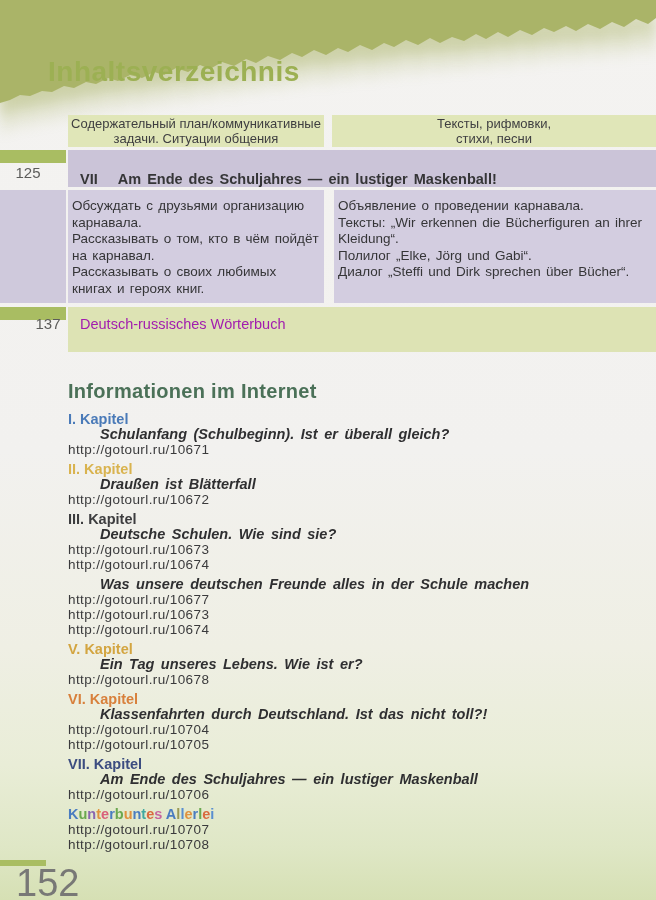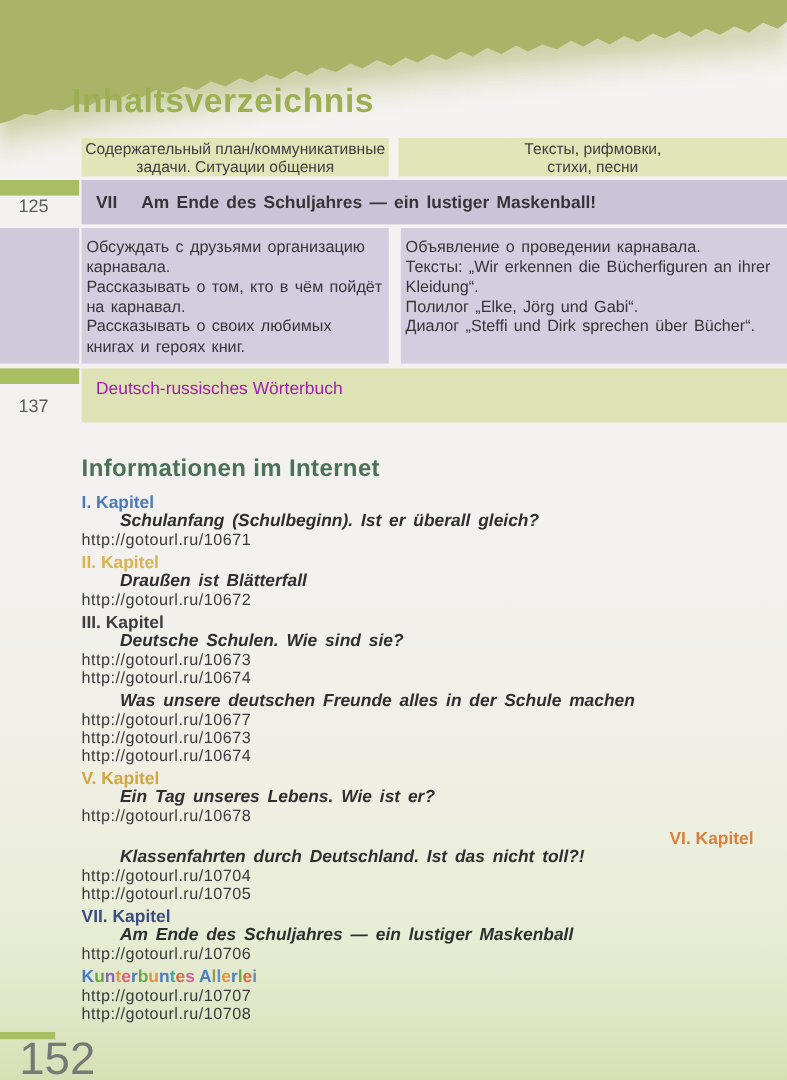--- a/index.html
+++ b/index.html
@@ -3,40 +3,40 @@
 <meta charset="utf-8">
 <style>
   html,body{margin:0;padding:0;}
   body{font-family:"Liberation Sans","DejaVu Sans",sans-serif;}
   .page{
     position:relative;width:656px;height:900px;overflow:hidden;
     background:linear-gradient(180deg,#f4f3f1 0%,#f2f1ef 50%,#efefe4 72%,#e9edd7 85%,#dfe7c6 94%,#d6e0b4 100%);
   }
   .torn{position:absolute;left:0;top:0;pointer-events:none;}
   .page-title{
-    position:absolute;left:48px;top:56px;margin:12px;
+    position:absolute;left:48px;top:56px;margin:0;
     font-size:28px;font-weight:bold;letter-spacing:0.5px;color:#9cb053;
   }
   
   .mbar{position:absolute;left:0;width:66px;height:13px;background:#a9bd62;}
   .mbar1{top:150px;} .mbar2{top:307px;}
   .mpage{position:absolute;left:0;width:56px;text-align:center;font-size:15px;color:#5c5c5a;}
-  .mpage1{top:164px;} .mpage2{top:330px;}
+  .mpage1{top:164px;} .mpage2{top:315px;padding-left:20px;}
   .mblock{position:absolute;left:0;top:190px;width:66px;height:113px;background:#cfc9dc;}
   
   .thead{
     position:absolute;top:115px;height:32px;background:#e0e6b8;
     display:flex;align-items:center;justify-content:center;text-align:center;
     font-size:13px;line-height:15px;color:#3e3e40;white-space:pre-line;
   }
   .thead-left{left:68px;width:256px;}
   .thead-right{left:332px;width:324px;}
   .chapter-band{
     position:absolute;left:68px;top:150px;width:588px;height:37px;background:#cbc4d8;
-    display:flex;align-items:center;font-size:14.5px;font-weight:bold;color:#353537;
+    display:flex;align-items:flex-end;font-size:14.5px;font-weight:bold;color:#353537;
   }
   .ch-num{margin-left:12px;margin-right:20px;}
   .ch-title{word-spacing:2px;}
   .cell{
     position:absolute;top:190px;height:113px;background:#d3cde0;
     padding:8px 4px;box-sizing:border-box;
     font-size:13.5px;line-height:16.5px;color:#353537;word-spacing:1.5px;white-space:pre-line;
   }
   .cell-left{left:68px;width:256px;}
   .cell-right{left:334px;width:322px;}
@@ -132,21 +132,21 @@
 http://gotourl.ru/10674</div>
   </div>
 
   <div class="entry">
     <div class="elabel" style="color: rgb(211, 165, 65);">V. Kapitel</div>
     <div class="etitle">Ein Tag unseres Lebens. Wie ist er?</div>
     <div class="eurls">http://gotourl.ru/10678</div>
   </div>
 
   <div class="entry">
-    <div class="elabel" style="color: rgb(216, 128, 60); text-align: right;">VI. Kapitel</div>
+    <div class="elabel" style="color: rgb(216, 128, 60);">VI. Kapitel</div>
     <div class="etitle">Klassenfahrten durch Deutschland. Ist das nicht toll?!</div>
     <div class="eurls">http://gotourl.ru/10704
 http://gotourl.ru/10705</div>
   </div>
 
   <div class="entry">
     <div class="elabel" style="color: rgb(60, 77, 128);">VII. Kapitel</div>
     <div class="etitle">Am Ende des Schuljahres — ein lustiger Maskenball</div>
     <div class="eurls">http://gotourl.ru/10706</div>
   </div>

